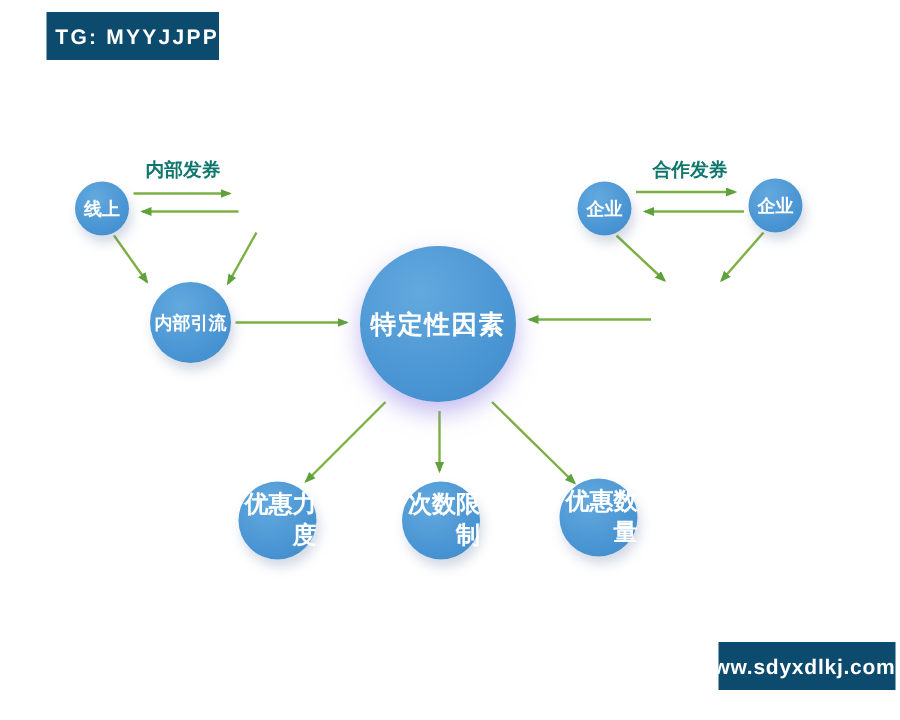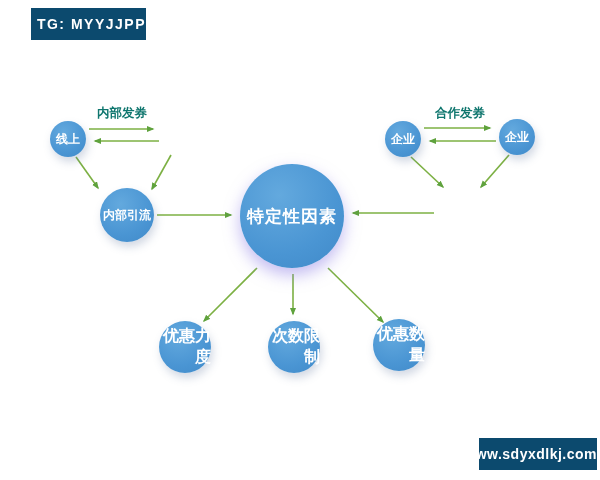--- a/index.html
+++ b/index.html
@@ -19,21 +19,21 @@
     color:#ffffff;
     display:flex;align-items:center;justify-content:flex-end;
     font-weight:700;
     margin-left:24px;
   }
   .banner.tg{
     left:7px;top:8px;width:115px;height:32px;
     font-size:14px;letter-spacing:1.5px;
   }
   .banner.site{
-    left:455px;top:438px;width:118px;height:32px;
+    left:455px;top:428px;width:118px;height:32px;
     font-size:14px;letter-spacing:0.5px;
   }
   .group-title{
     position:absolute;
     font-size:12.5px;font-weight:700;color:#0f766e;
     width:80px;text-align:center;
   }
   .group-title.internal{left:82px;top:105px;}
   .group-title.partner{left:420px;top:105px;font-family:Liberation Mono, monospace;}
   .node{

